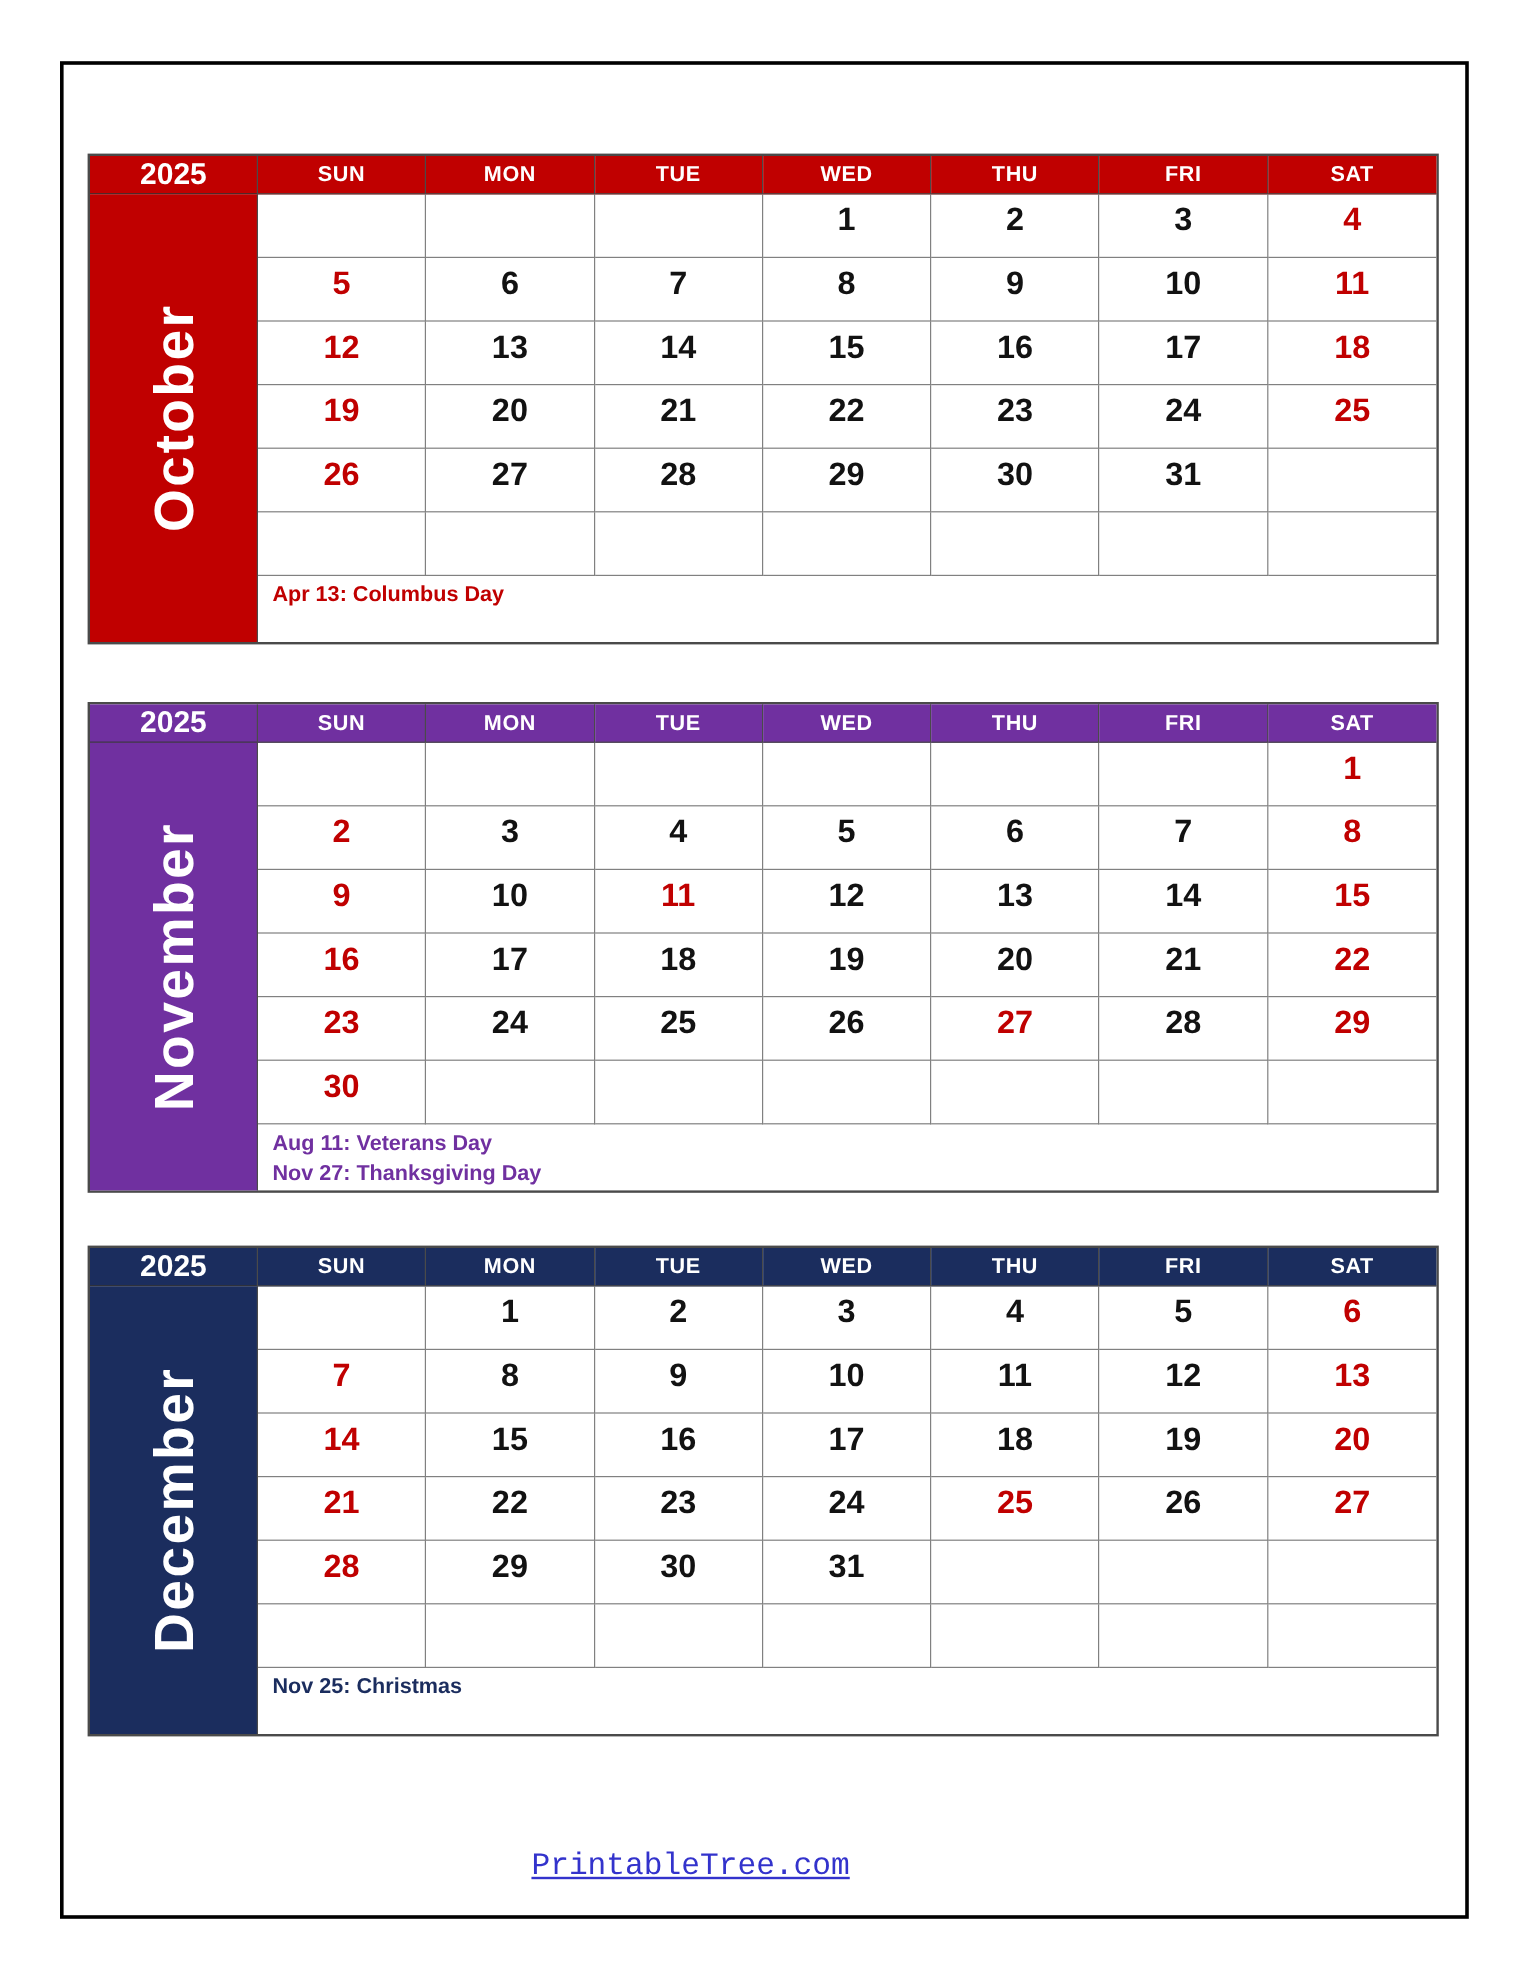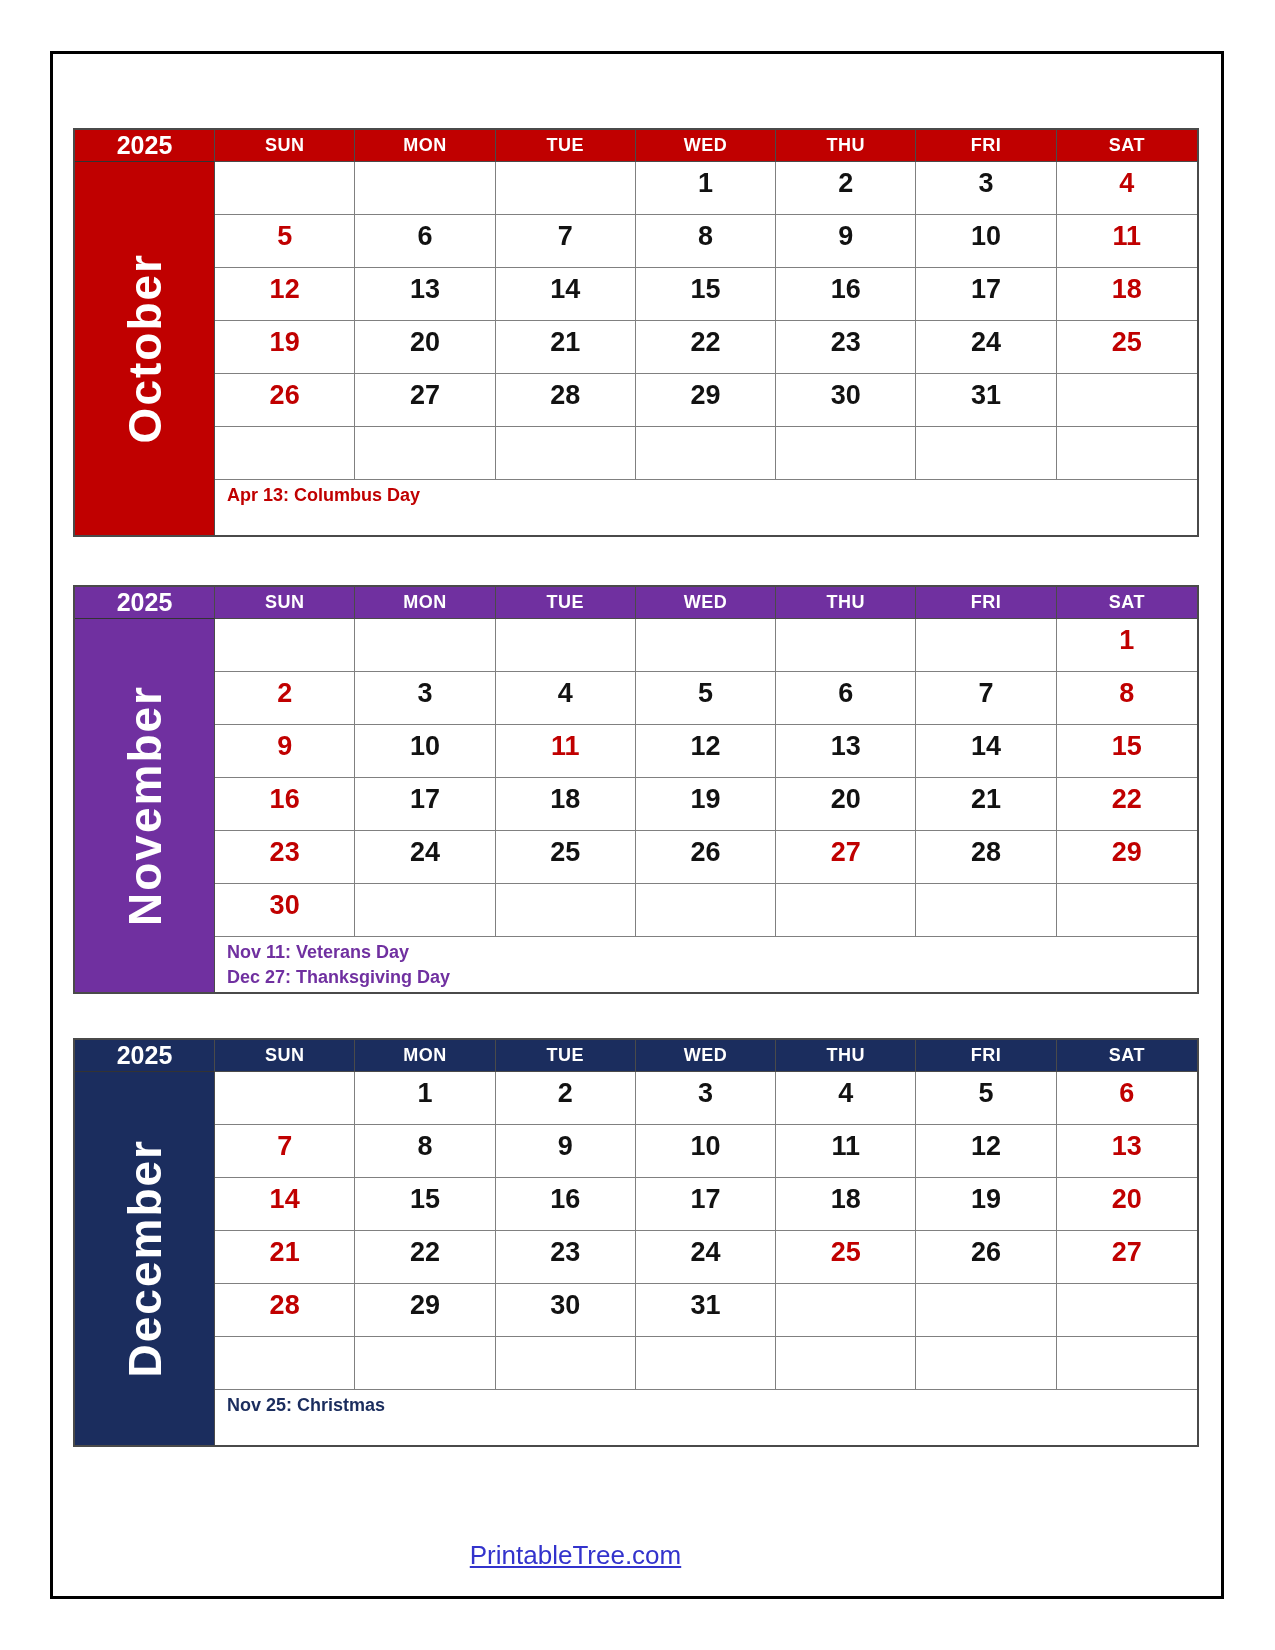--- a/index.html
+++ b/index.html
@@ -105,20 +105,21 @@
     font-weight: bold;
     line-height: 1.4;
   }
   
   .footer {
     position: absolute;
     left: 0;
     top: 1540px;
     width: 1151px;
     text-align: center;
+    font-family: Liberation Mono, monospace;
   }
   .footer-link {
     font-size: 26px;
     text-decoration: underline;
     cursor: pointer;
   }
 </style>
 </head>
 <body>
 
@@ -235,22 +236,22 @@
         <div class="day-cell" style="grid-area: 6 / 7;">28</div>
         <div class="day-cell red no-rb" style="grid-area: 6 / 8;">29</div>
         <div class="day-cell red" style="grid-area: 7 / 2;">30</div>
         <div class="day-cell" style="grid-area: 7 / 3;"></div>
         <div class="day-cell" style="grid-area: 7 / 4;"></div>
         <div class="day-cell" style="grid-area: 7 / 5;"></div>
         <div class="day-cell" style="grid-area: 7 / 6;"></div>
         <div class="day-cell" style="grid-area: 7 / 7;"></div>
         <div class="day-cell no-rb" style="grid-area: 7 / 8;"></div>
         <div class="holiday-cell">
-          <div class="holiday-line">Nov 11: Veterans Day</div>
-          <div class="holiday-line">Dec 27: Thanksgiving Day</div>
+          <div class="holiday-line">Aug 11: Veterans Day</div>
+          <div class="holiday-line">Nov 27: Thanksgiving Day</div>
         </div>
       </div>
   </section>
 
   <section class="month month-december" style="--theme: #1B2D5E; --weekend: #C00000;">
     <div class="cal-grid">
       <div class="year-cell">2025</div>
       <div class="side-cell">
         <span class="month-name">December</span>
       </div>

